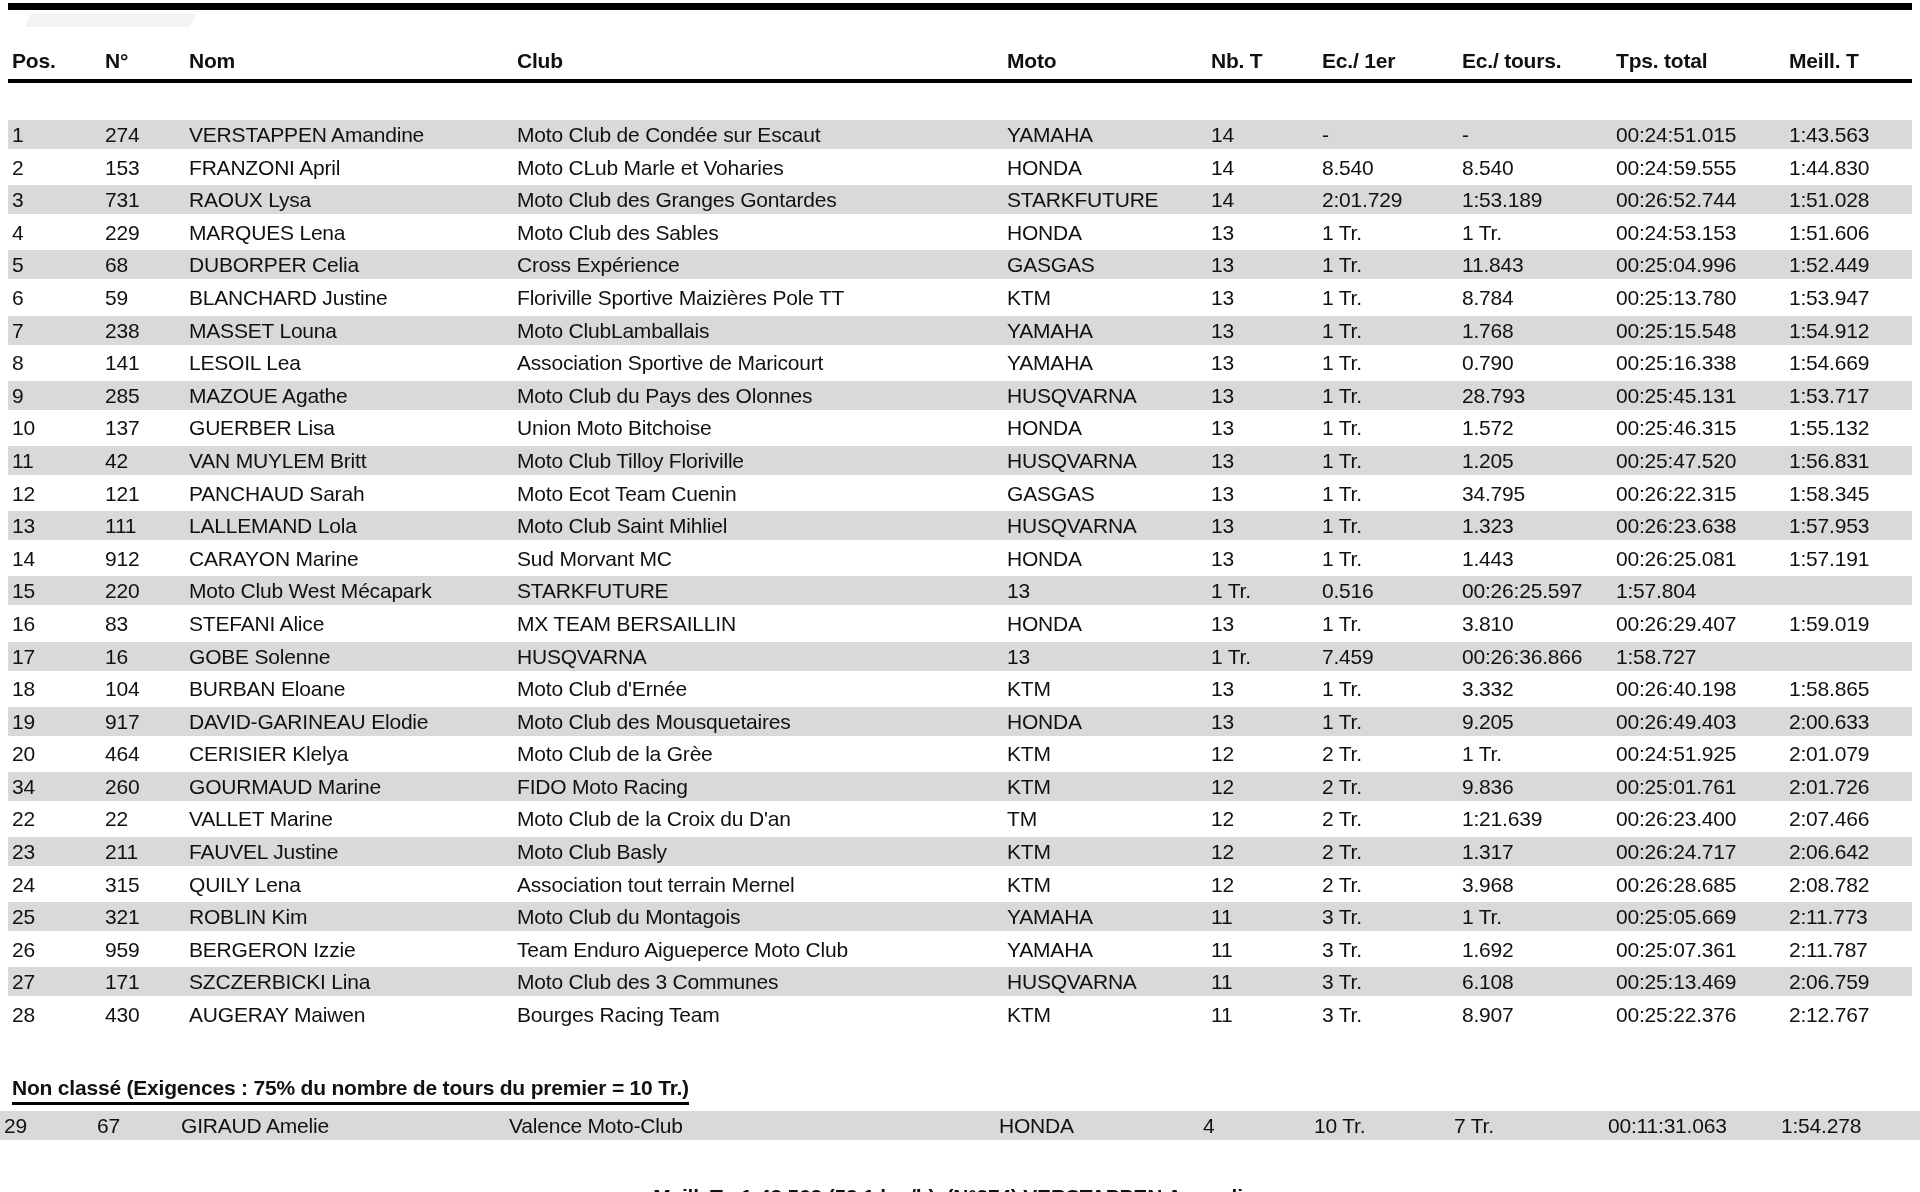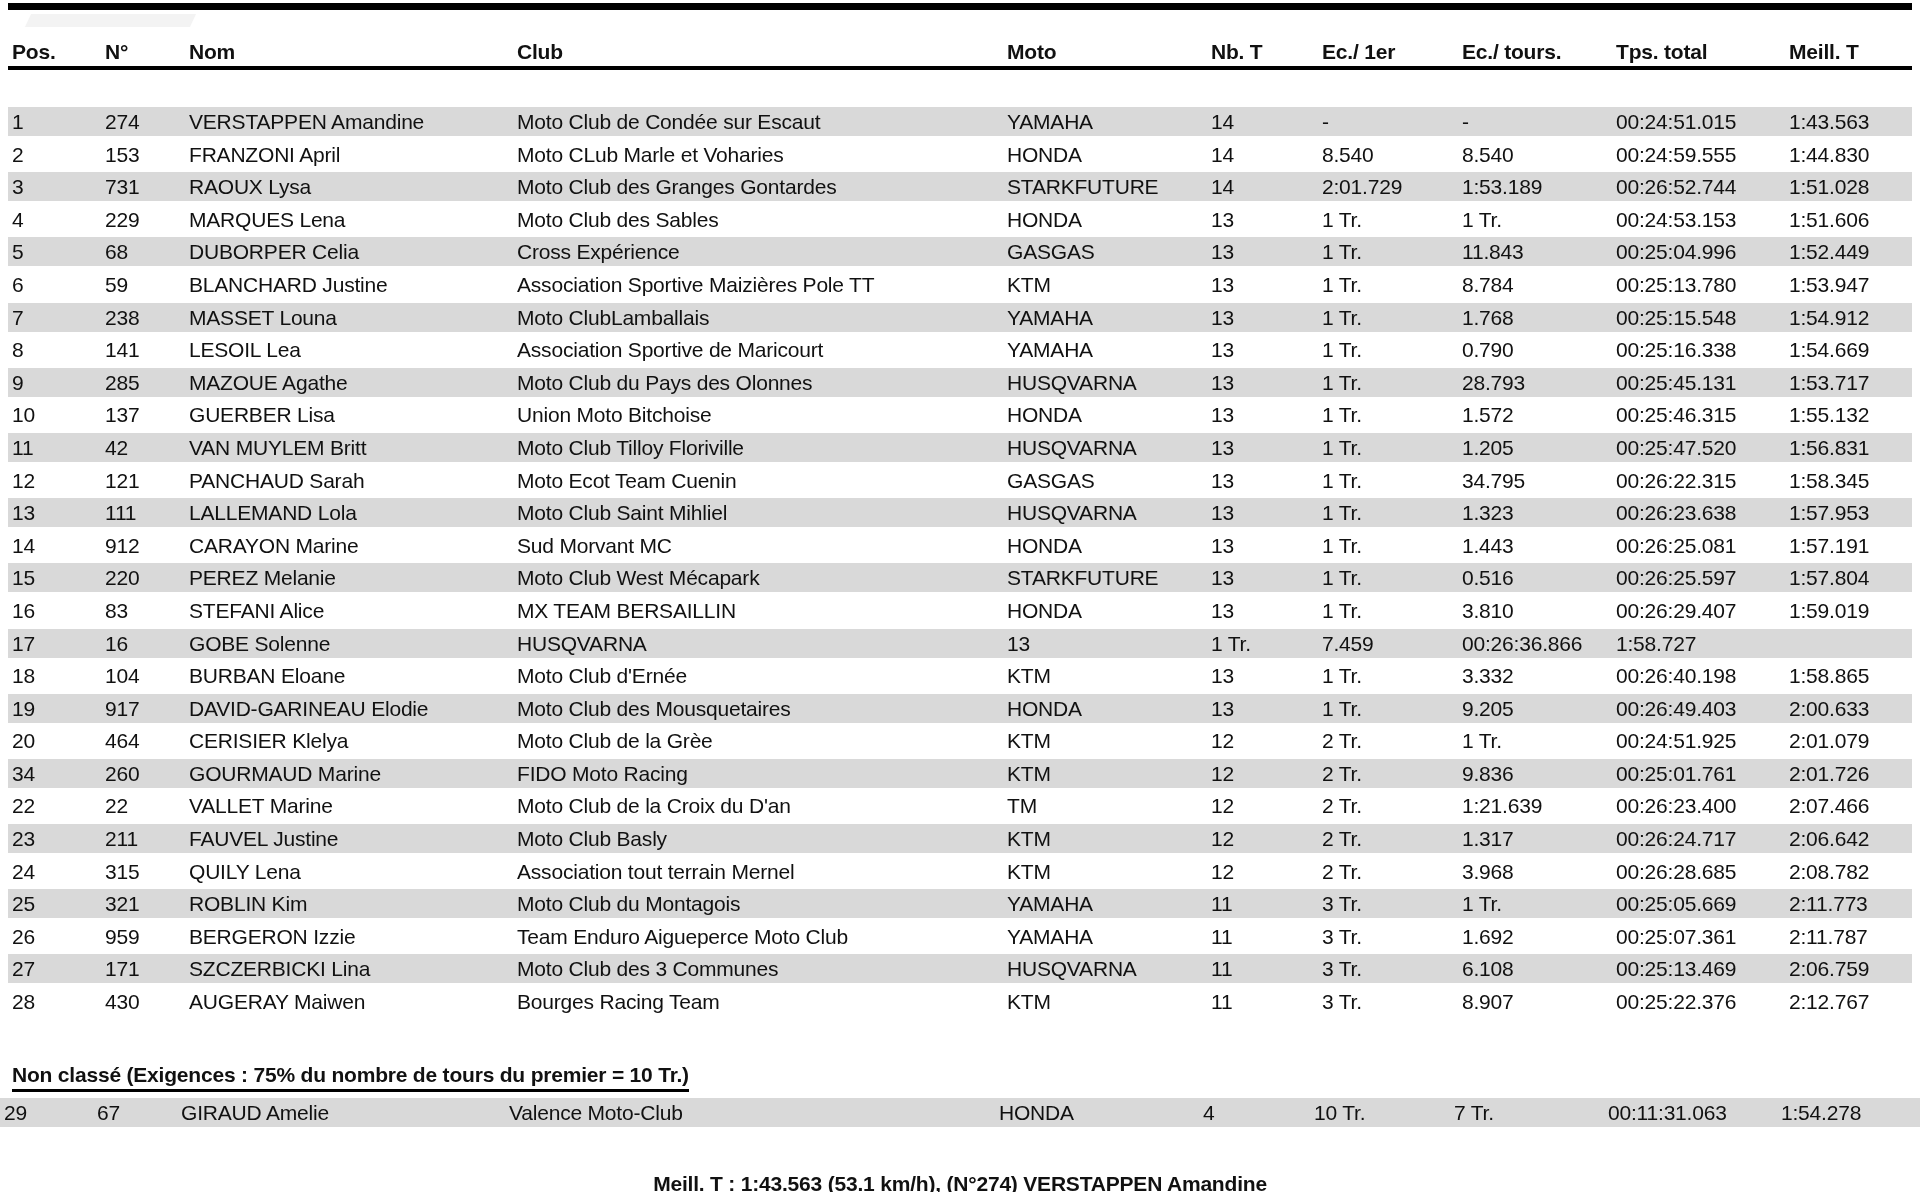--- a/index.html
+++ b/index.html
@@ -15,21 +15,21 @@
     position:absolute; left:28px; top:14px; width:165px; height:13px;
     background:#f3f3f3; transform:skewX(-25deg);
   }
   .grid {
     display:grid;
     grid-template-columns:93px 84px 328px 490px 204px 111px 140px 154px 173px 1fr;
     padding-left:4px;
     align-items:center;
   }
   .header-row {
-    margin:0 8px; padding-top:30px; height:56px;
+    margin:0 8px; padding-top:30px; height:69px;
     font-weight:bold; font-size:21px;
     align-items:end;
   }
   .header-row > div { padding-bottom:6px; }
   .header-rule { margin:0 8px; height:4px; background:#000; }
   .rows { margin:37px 8px 0 8px; }
   .rows-unranked { margin:0 0; }
   .row {
     height:29px; margin-bottom:3.6px;
     font-size:21px; line-height:29px;
@@ -141,21 +141,21 @@
     <div>1 Tr.</div>
     <div>11.843</div>
     <div>00:25:04.996</div>
     <div>1:52.449</div>
   </div>
 
   <div class="grid row">
     <div>6</div>
     <div>59</div>
     <div>BLANCHARD Justine</div>
-    <div>Association Sportive Maizières Pole TT</div>
+    <div>Floriville Sportive Maizières Pole TT</div>
     <div>KTM</div>
     <div>13</div>
     <div>1 Tr.</div>
     <div>8.784</div>
     <div>00:25:13.780</div>
     <div>1:53.947</div>
   </div>
 
   <div class="grid row shaded">
     <div>7</div>
@@ -257,21 +257,20 @@
     <div>13</div>
     <div>1 Tr.</div>
     <div>1.443</div>
     <div>00:26:25.081</div>
     <div>1:57.191</div>
   </div>
 
   <div class="grid row shaded">
     <div>15</div>
     <div>220</div>
-    <div>PEREZ Melanie</div>
     <div>Moto Club West Mécapark</div>
     <div>STARKFUTURE</div>
     <div>13</div>
     <div>1 Tr.</div>
     <div>0.516</div>
     <div>00:26:25.597</div>
     <div>1:57.804</div>
   </div>
 
   <div class="grid row">

